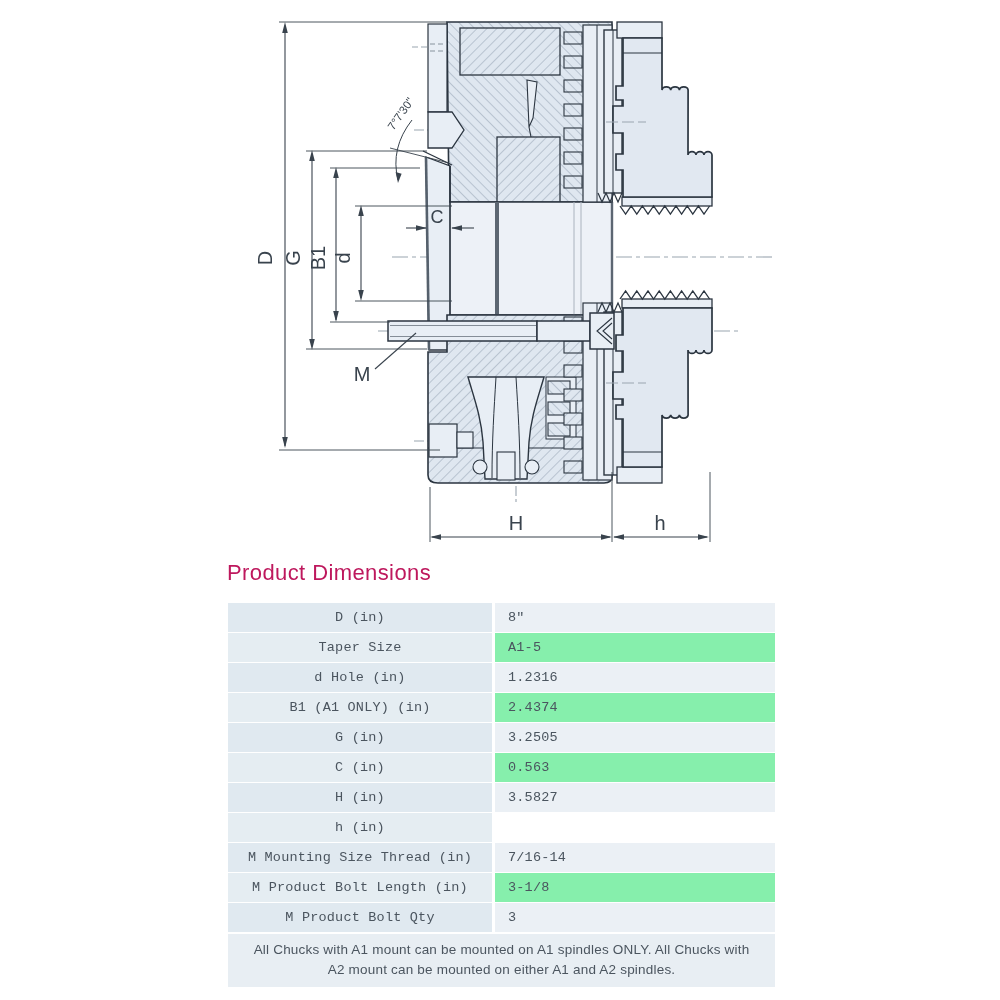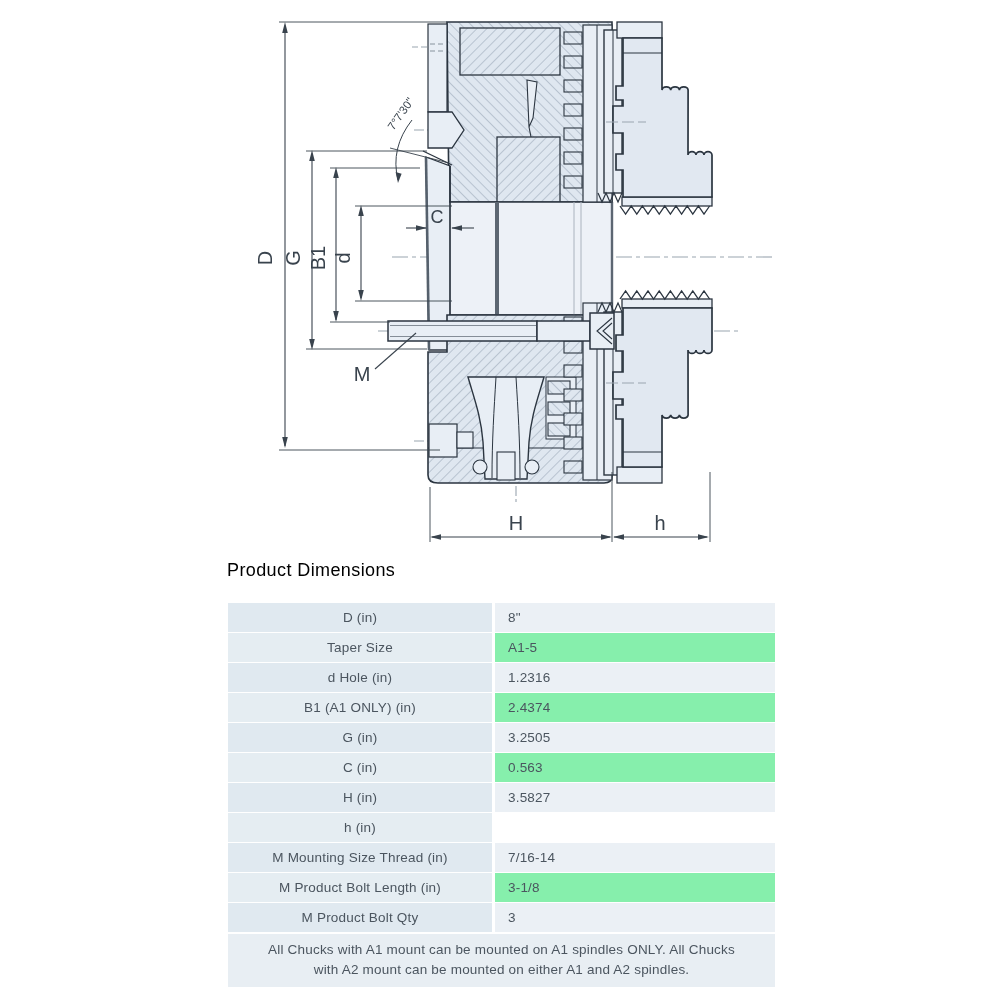--- a/index.html
+++ b/index.html
@@ -1,27 +1,27 @@
 <!DOCTYPE html>
 <html><head>
 <meta charset="utf-8">
 <style>
   html,body{margin:0;padding:0;background:#ffffff;}
   body{width:1000px;height:1000px;position:relative;font-family:"Liberation Sans",sans-serif;}
   .stage{position:absolute;left:0;top:0;width:1000px;height:1000px;}
   svg{position:absolute;left:0;top:0;}
   svg text{font-family:"Liberation Sans",sans-serif;fill:#39434d;}
-  .page-title{position:absolute;left:227px;top:560px;font-size:18px;color:#000000;letter-spacing:0.4px;}
+  .page-title{position:absolute;left:227px;top:560px;font-size:22px;color:#be185d;letter-spacing:0.4px;}
   .spec-table{position:absolute;left:228px;top:603px;width:547px;font-size:13.5px;color:#4b555f;letter-spacing:0.2px;}
-  .spec-row{display:flex;height:29px;margin-bottom:1px;}
+  .spec-row{display:flex;height:29px;margin-bottom:1px;font-family:Liberation Mono, monospace;}
   .spec-label{width:264px;text-align:center;line-height:29px;background:#e0e9f0;}
   .spec-value{flex:1;margin-left:3px;padding-left:13px;line-height:29px;background:#ebf0f5;}
   .spec-row.alt .spec-label{background:#e5edf2;text-align:center;}
   .spec-row.alt .spec-value{background:#86efac;}
-  .spec-note{margin-top:2px;background:#e8eef3;text-align:center;padding:6px 34px;line-height:1.5;}
+  .spec-note{margin-top:2px;background:#e8eef3;text-align:center;padding:6px 20px;line-height:1.5;}
 </style>
 </head>
 <body>
 
 <div class="stage">
 
   <svg width="1000" height="560" viewBox="0 0 1000 560">
     <defs>
       <pattern id="secA" width="7" height="7" patternUnits="userSpaceOnUse" patternTransform="rotate(45)">
         <rect width="7" height="7" fill="#dfe7f0"></rect>

